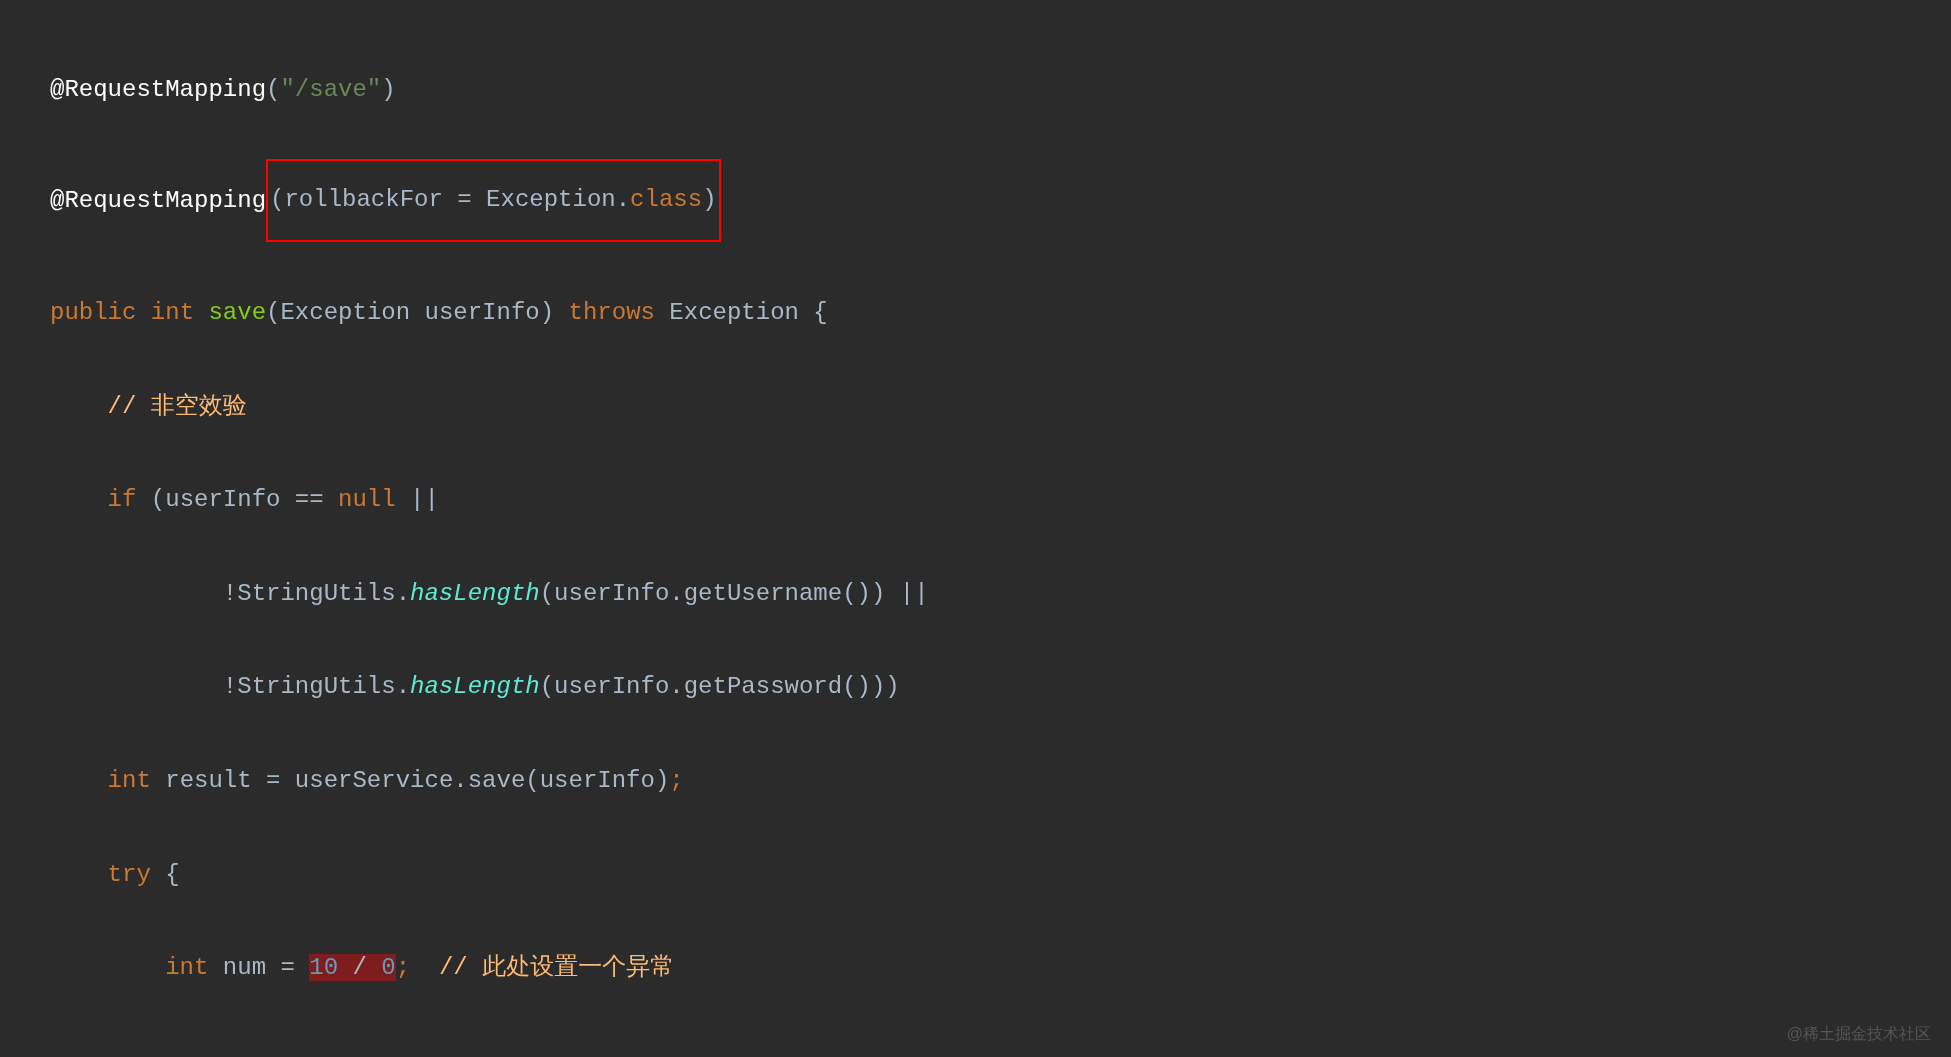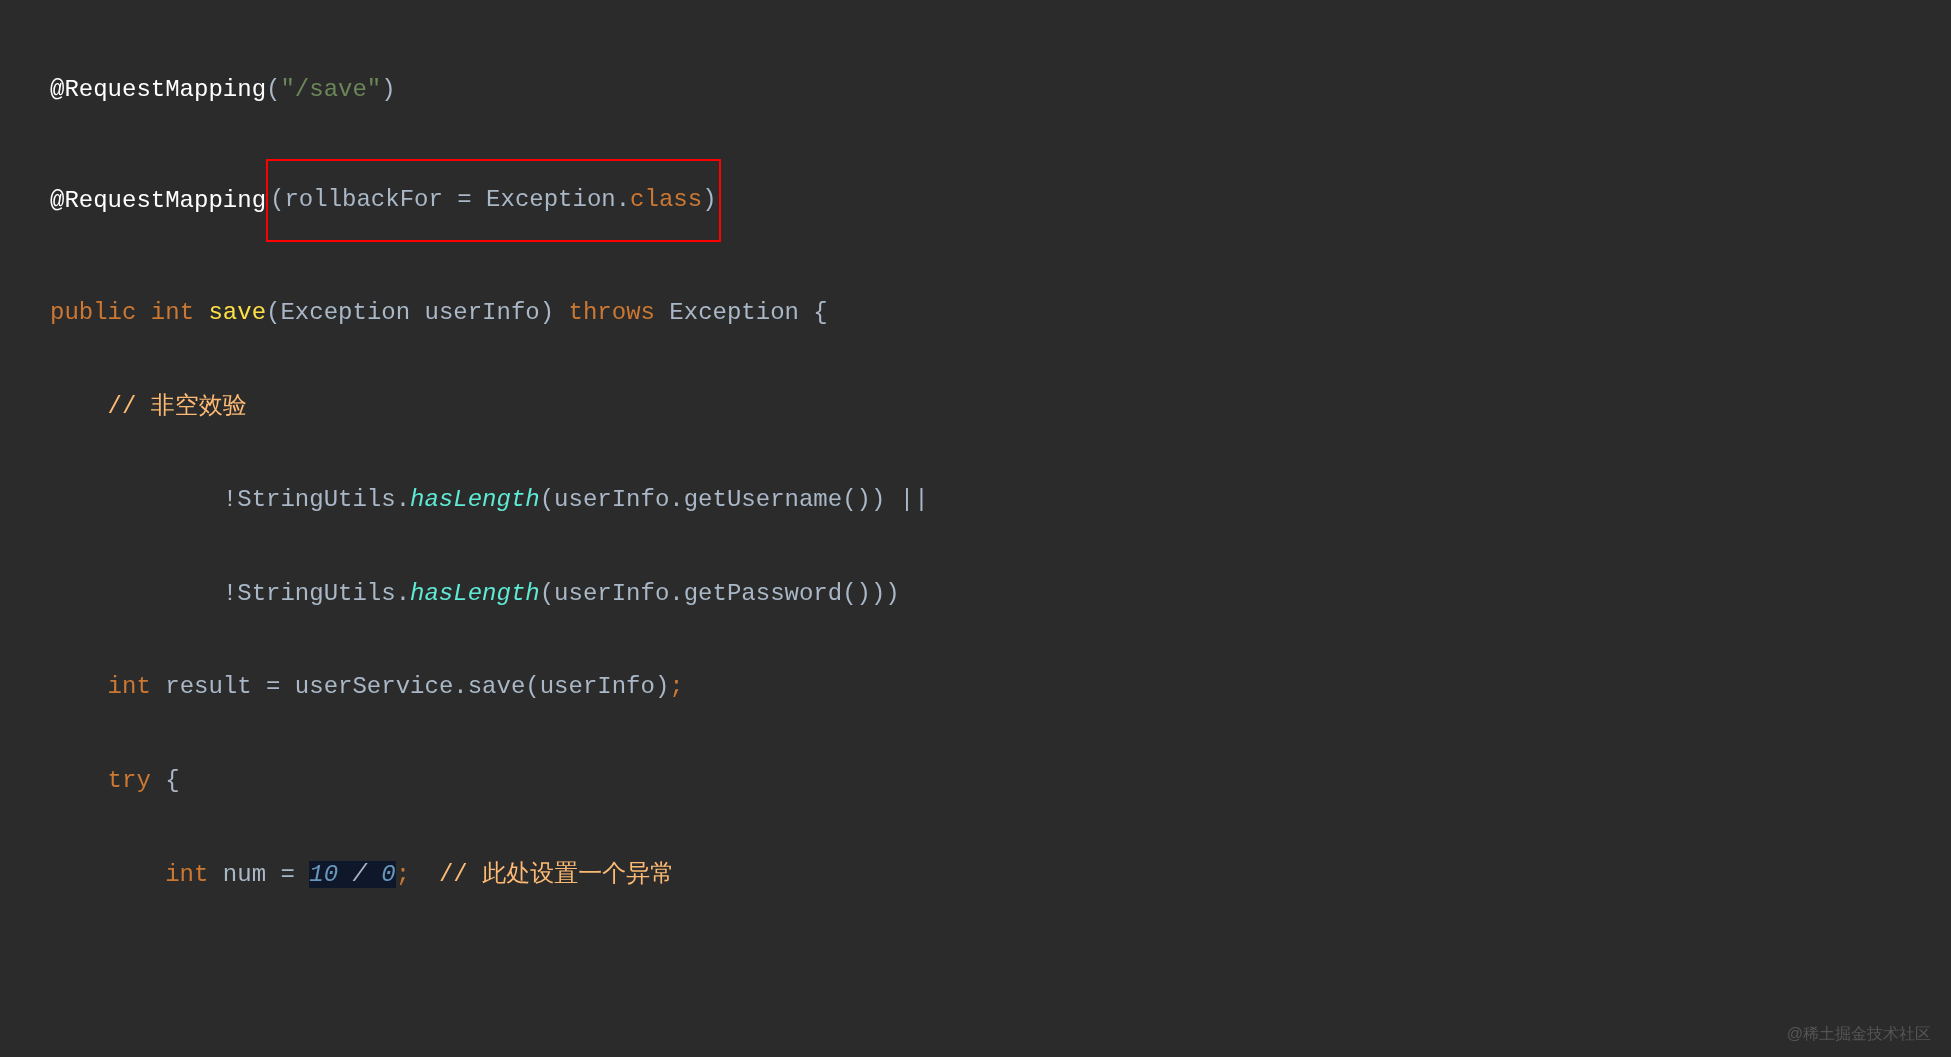--- a/index.html
+++ b/index.html
@@ -14,25 +14,25 @@
       height: 1057px;
       overflow: hidden;
       position: relative;
     }
     .code-container {
       white-space: pre;
     }
     .annotation { color: #ffffff; }
     .string { color: #6a8759; }
     .keyword { color: #cc7832; }
-    .method-decl { color: #fde047; margin-top: 32px; }
+    .method-decl { color: #84cc16; margin-top: 32px; }
     .comment { color: #fdba74; }
     .number { color: #6897bb; }
     .static-method { color: #5eead4; font-style: italic; }
-    .warning-bg { background: #0f172a; font-style: italic; }
+    .warning-bg { background: #7f1d1d; }
     .red-box {
       border: 2px solid #ff0000;
       padding: 16px 2px;
       display: inline-block;
       position: relative;
       top: -1px;
     }
     .watermark {
       position: absolute;
       bottom: 8px;
@@ -43,20 +43,21 @@
     }
   </style>
 </head>
 <body>
 
 <div class="code-container">
 <div><span class="annotation">@RequestMapping</span><span>(</span><span class="string">"/save"</span><span>)</span></div>
 <div><span class="annotation">@RequestMapping</span><span class="red-box"><span>(</span><span>rollbackFor = Exception.</span><span class="keyword">class</span><span>)</span></span></div>
 <div><span class="keyword">public</span> <span class="keyword">int</span> <span class="method-decl">save</span><span>(Exception userInfo) </span><span class="keyword">throws</span><span> Exception {</span></div>
 <div>    <span class="comment">// 非空效验</span></div>
+<div>    <span class="keyword">if</span><span> (userInfo == </span><span class="keyword">null</span><span> ||</span></div>
 <div>            <span>!StringUtils.</span><span class="static-method">hasLength</span><span>(userInfo.getUsername()) ||</span></div>
 <div>            <span>!StringUtils.</span><span class="static-method">hasLength</span><span>(userInfo.getPassword()))</span></div>
 <div>    <span class="keyword">int</span><span> result = userService.save(userInfo)</span><span class="keyword">;</span></div>
 <div>    <span class="keyword">try</span><span> {</span></div>
 <div>        <span class="keyword">int</span><span> num = </span><span class="warning-bg"><span class="number">10</span><span> / </span><span class="number">0</span></span><span class="keyword">;</span><span>  </span><span class="comment">// 此处设置一个异常</span></div>
 
 
 
 
 

